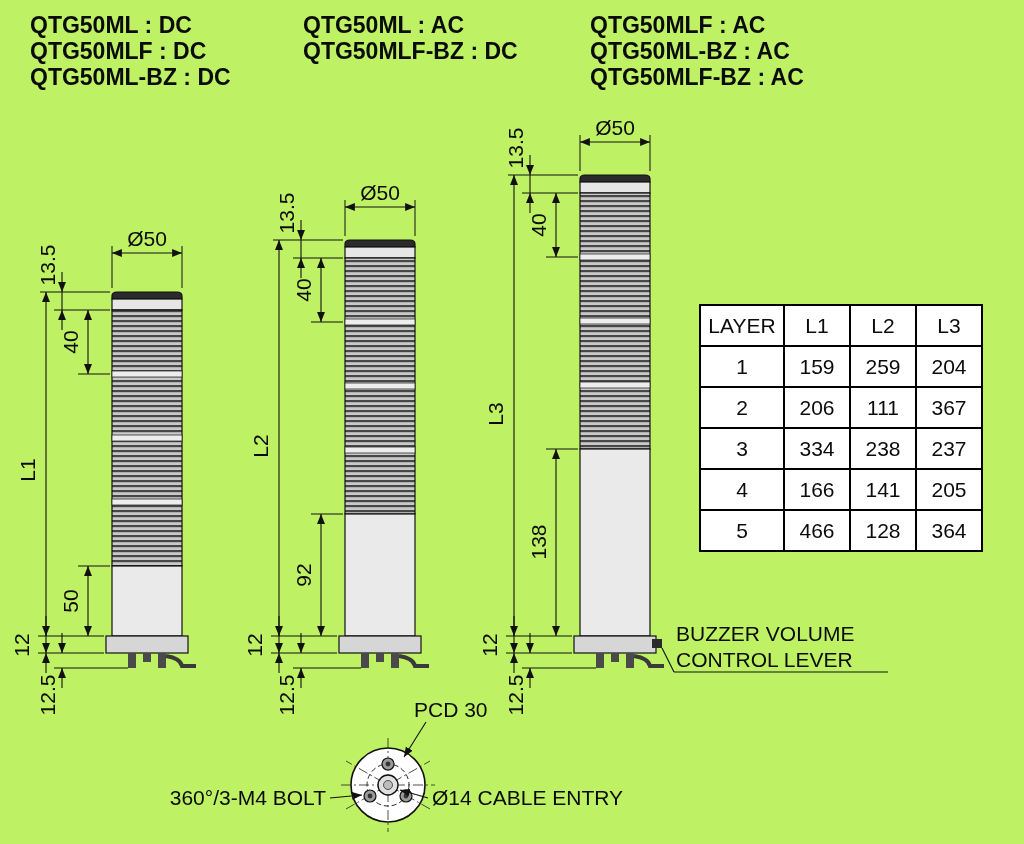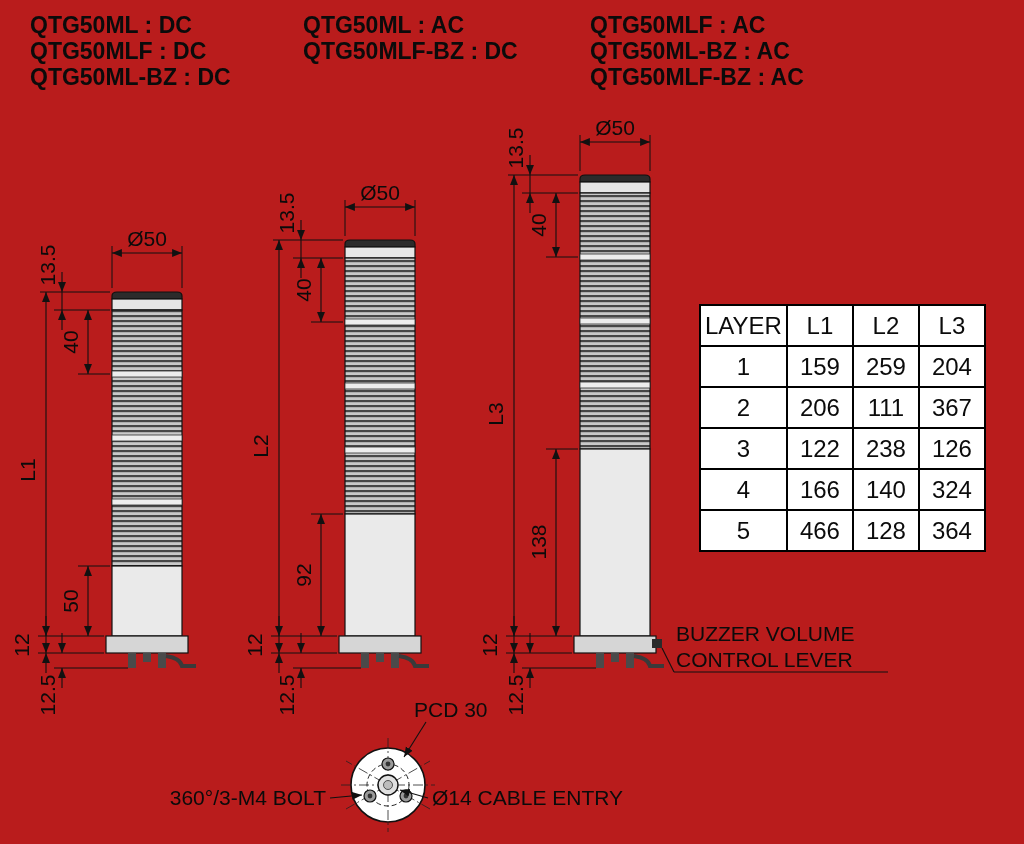--- a/index.html
+++ b/index.html
@@ -1,28 +1,28 @@
 <!DOCTYPE html>
 <html><head>
 <meta charset="utf-8">
 <style>
   html,body{margin:0;padding:0;background:#fff;}
-  #stage{position:relative;width:1024px;height:844px;background:#b91c1c;overflow:hidden;
+  #stage{position:relative;width:1024px;height:844px;background:#bef264;overflow:hidden;
          font-family:"Liberation Sans",sans-serif;color:#0b0b0b;}
   svg text{font-family:"Liberation Sans",sans-serif;fill:#0b0b0b;}
   .hdr{font-size:23px;font-weight:700;}
   .dim{font-size:21px;}
   .ann{font-size:21px;}
   .ext{stroke:#111;stroke-width:1;fill:none;}
   .dml{stroke:#111;stroke-width:1.1;fill:none;}
   .outl{stroke:#111;stroke-width:1.2;}
   .cl{stroke:#222;stroke-width:0.8;fill:none;}
   #spec-table{position:absolute;left:699px;top:304px;border-collapse:collapse;background:#fff;}
   #spec-table td{border:2px solid #000;text-align:center;vertical-align:middle;
-                 font-size:24px;height:39px;padding:0 4px;}
+                 font-size:21px;height:39px;padding:0 4px;}
   #spec-table td.c0{width:74px;}
   #spec-table td.cn{width:56px;}
 </style>
 </head>
 <body>
 
 <div id="stage">
 <svg width="1024" height="844" viewBox="0 0 1024 844">
   <defs>
     <pattern id="ribs" width="10" height="5" patternUnits="userSpaceOnUse">
@@ -253,29 +253,29 @@
       <td class="cn">204</td>
     </tr>
     <tr>
       <td class="c0">2</td>
       <td class="cn">206</td>
       <td class="cn">111</td>
       <td class="cn">367</td>
     </tr>
     <tr>
       <td class="c0">3</td>
-      <td class="cn">122</td>
+      <td class="cn">334</td>
       <td class="cn">238</td>
-      <td class="cn">126</td>
+      <td class="cn">237</td>
     </tr>
     <tr>
       <td class="c0">4</td>
       <td class="cn">166</td>
-      <td class="cn">140</td>
-      <td class="cn">324</td>
+      <td class="cn">141</td>
+      <td class="cn">205</td>
     </tr>
     <tr>
       <td class="c0">5</td>
       <td class="cn">466</td>
       <td class="cn">128</td>
       <td class="cn">364</td>
     </tr>
   </tbody>
 </table>
 </div>

